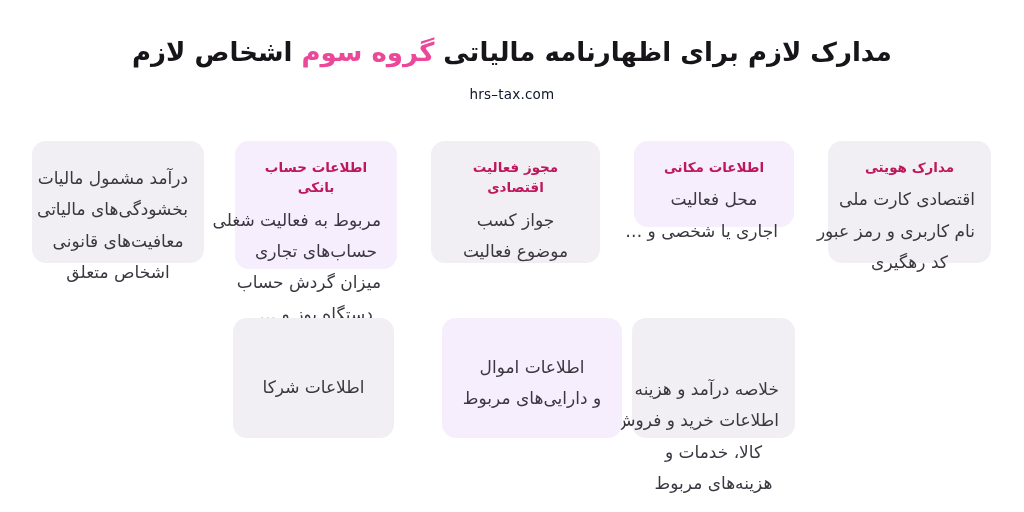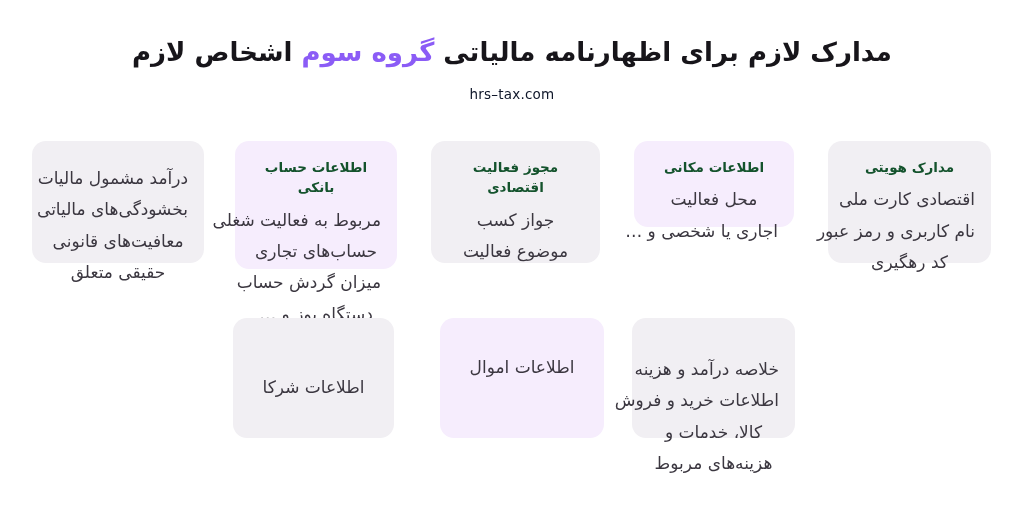--- a/index.html
+++ b/index.html
@@ -31,21 +31,21 @@
   .title {
     font-size: 26px;
     font-weight: bold;
     color: #17151a;
     line-height: 1.45;
     letter-spacing: 0;
     direction: rtl;
     padding: 0 90px;
   }
   .title .accent {
-    color: #8b5cf6;
+    color: #ec4899;
   }
   .subtitle {
     margin-top: 14px;
     font-size: 13.5px;
     color: #0f172a;
     direction: ltr;
     letter-spacing: .2px;
   }
 
   
@@ -53,21 +53,21 @@
     position: absolute;
     border-radius: 14px;
     box-sizing: border-box;
     padding: 16px 16px 14px 16px;
     direction: rtl;
     text-align: center;
   }
   .bubble .b-title {
     font-size: 13.5px;
     font-weight: bold;
-    color: #14532d;
+    color: #be185d;
     margin-bottom: 7px;
     line-height: 1.5;
   }
   .bubble .b-body {
     font-size: 17px;
     color: #3b3740;
     line-height: 1.85;
   }
   .bubble .b-body div {
     white-space: nowrap;
@@ -131,38 +131,39 @@
       <div>دستگاه پوز و …</div>
     </div>
   </div>
   <div class="tail" style="top:269px; right:627px; border-width:0 34px 27px 0; border-color:#f6edfd transparent transparent transparent;"></div>
 
   <div class="bubble grey" style="top:141px; right:820px; width:172px; height:122px; padding-top:22px;">
     <div class="b-body">
       <div>درآمد مشمول مالیات</div>
       <div>بخشودگی‌های مالیاتی</div>
       <div>معافیت‌های قانونی</div>
-      <div>حقیقی متعلق</div>
+      <div>اشخاص متعلق</div>
     </div>
   </div>
   <div class="tail" style="top:263px; right:820px; border-width:0 34px 27px 0; border-color:#f1eff3 transparent transparent transparent;"></div>
 
-  <div class="bubble grey" style="top:318px; right:229px; width:163px; height:120px; padding-top:36px;">
+  <div class="bubble grey" style="top:318px; right:229px; width:163px; height:120px; padding-top:56px;">
     <div class="b-body">
       <div>خلاصه درآمد و هزینه</div>
       <div>اطلاعات خرید و فروش</div>
       <div>کالا، خدمات و</div>
       <div>هزینه‌های مربوط</div>
     </div>
   </div>
   <div class="tail" style="top:438px; right:229px; border-width:0 34px 27px 0; border-color:#f1eff3 transparent transparent transparent;"></div>
 
-  <div class="bubble lilac" style="top:318px; right:420px; width:164px; height:120px; padding-top:34px;">
+  <div class="bubble lilac" style="top:318px; right:402px; width:180px; height:120px; padding-top:34px;">
     <div class="b-body">
       <div>اطلاعات اموال</div>
+      <div>و دارایی‌های مربوط</div>
     </div>
   </div>
   <div class="tail" style="top:438px; right:422px; border-width:0 34px 27px 0; border-color:#f6edfd transparent transparent transparent;"></div>
 
   <div class="bubble grey" style="top:318px; right:630px; width:161px; height:120px; padding-top:54px;">
     <div class="b-body">
       <div>اطلاعات شرکا</div>
     </div>
   </div>
   <div class="tail" style="top:438px; right:630px; border-width:0 34px 27px 0; border-color:#f1eff3 transparent transparent transparent;"></div>

